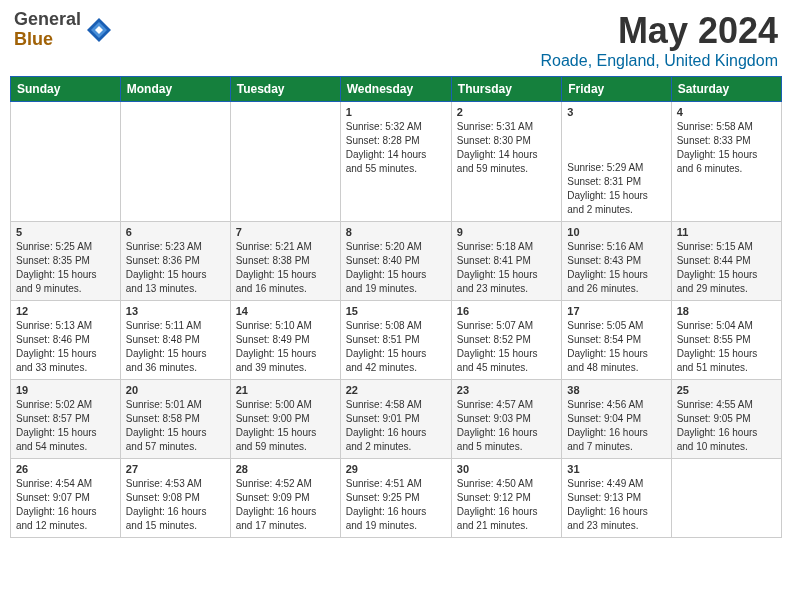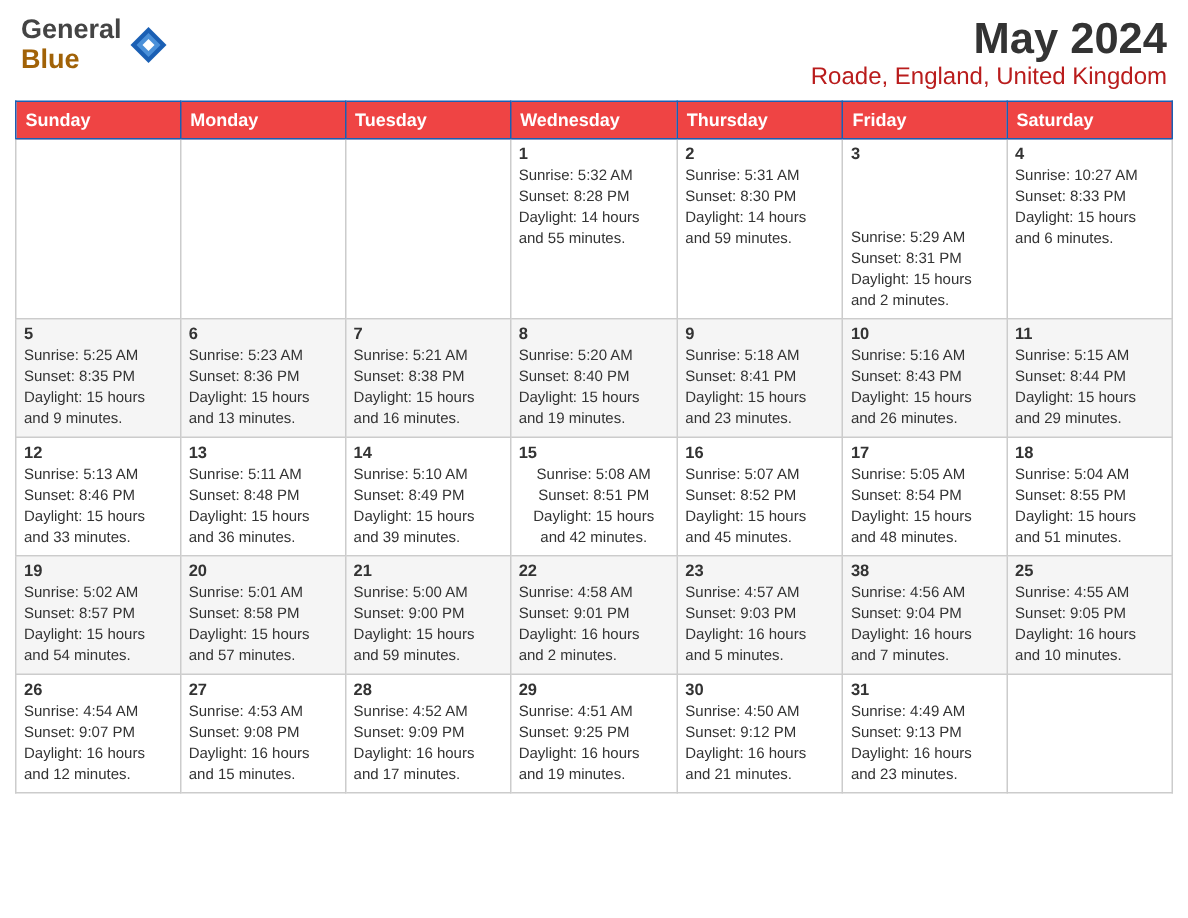--- a/index.html
+++ b/index.html
@@ -29,35 +29,35 @@
     }
     .logo-icon {
       width: 28px;
       height: 28px;
       margin-left: 2px;
     }
     .title-block {
       text-align: right;
     }
     .main-title {
-      font-size: 29px;
+      font-size: 36px;
       font-weight: bold;
       color: #333;
     }
     .subtitle {
       font-size: 16px;
-      color: #b91c1c;
+      color: #0369a1;
     }
     .calendar {
       width: 100%;
       border-collapse: collapse;
       border: 1px solid #ccc;
     }
     .calendar th {
-      background-color: #ef4444;
+      background-color: #15803d;
       color: #fff;
       font-size: 12px;
       font-weight: bold;
       padding: 5px 6px;
       border: 1px solid #1a5fb4;
       text-align: left;
     }
     .calendar td {
       border: 1px solid #ccc;
       vertical-align: top;
@@ -140,21 +140,21 @@
         </td>
         <td>
           <span class="day-number">3</span>
           <div class="day-info" style="white-space: pre-line; margin-top: 43px;">Sunrise: 5:29 AM
 Sunset: 8:31 PM
 Daylight: 15 hours
 and 2 minutes.</div>
         </td>
         <td>
           <span class="day-number">4</span>
-          <div class="day-info" style="white-space: pre-line;">Sunrise: 10:27 AM
+          <div class="day-info" style="white-space: pre-line;">Sunrise: 5:58 AM
 Sunset: 8:33 PM
 Daylight: 15 hours
 and 6 minutes.</div>
         </td>
       </tr>
       <tr>
         <td>
           <span class="day-number">5</span>
           <div class="day-info" style="white-space: pre-line;">Sunrise: 5:25 AM
 Sunset: 8:35 PM
@@ -221,21 +221,21 @@
         </td>
         <td>
           <span class="day-number">14</span>
           <div class="day-info" style="white-space: pre-line;">Sunrise: 5:10 AM
 Sunset: 8:49 PM
 Daylight: 15 hours
 and 39 minutes.</div>
         </td>
         <td>
           <span class="day-number">15</span>
-          <div class="day-info" style="white-space: pre-line; text-align: center;">Sunrise: 5:08 AM
+          <div class="day-info" style="white-space: pre-line;">Sunrise: 5:08 AM
 Sunset: 8:51 PM
 Daylight: 15 hours
 and 42 minutes.</div>
         </td>
         <td>
           <span class="day-number">16</span>
           <div class="day-info" style="white-space: pre-line;">Sunrise: 5:07 AM
 Sunset: 8:52 PM
 Daylight: 15 hours
 and 45 minutes.</div>

